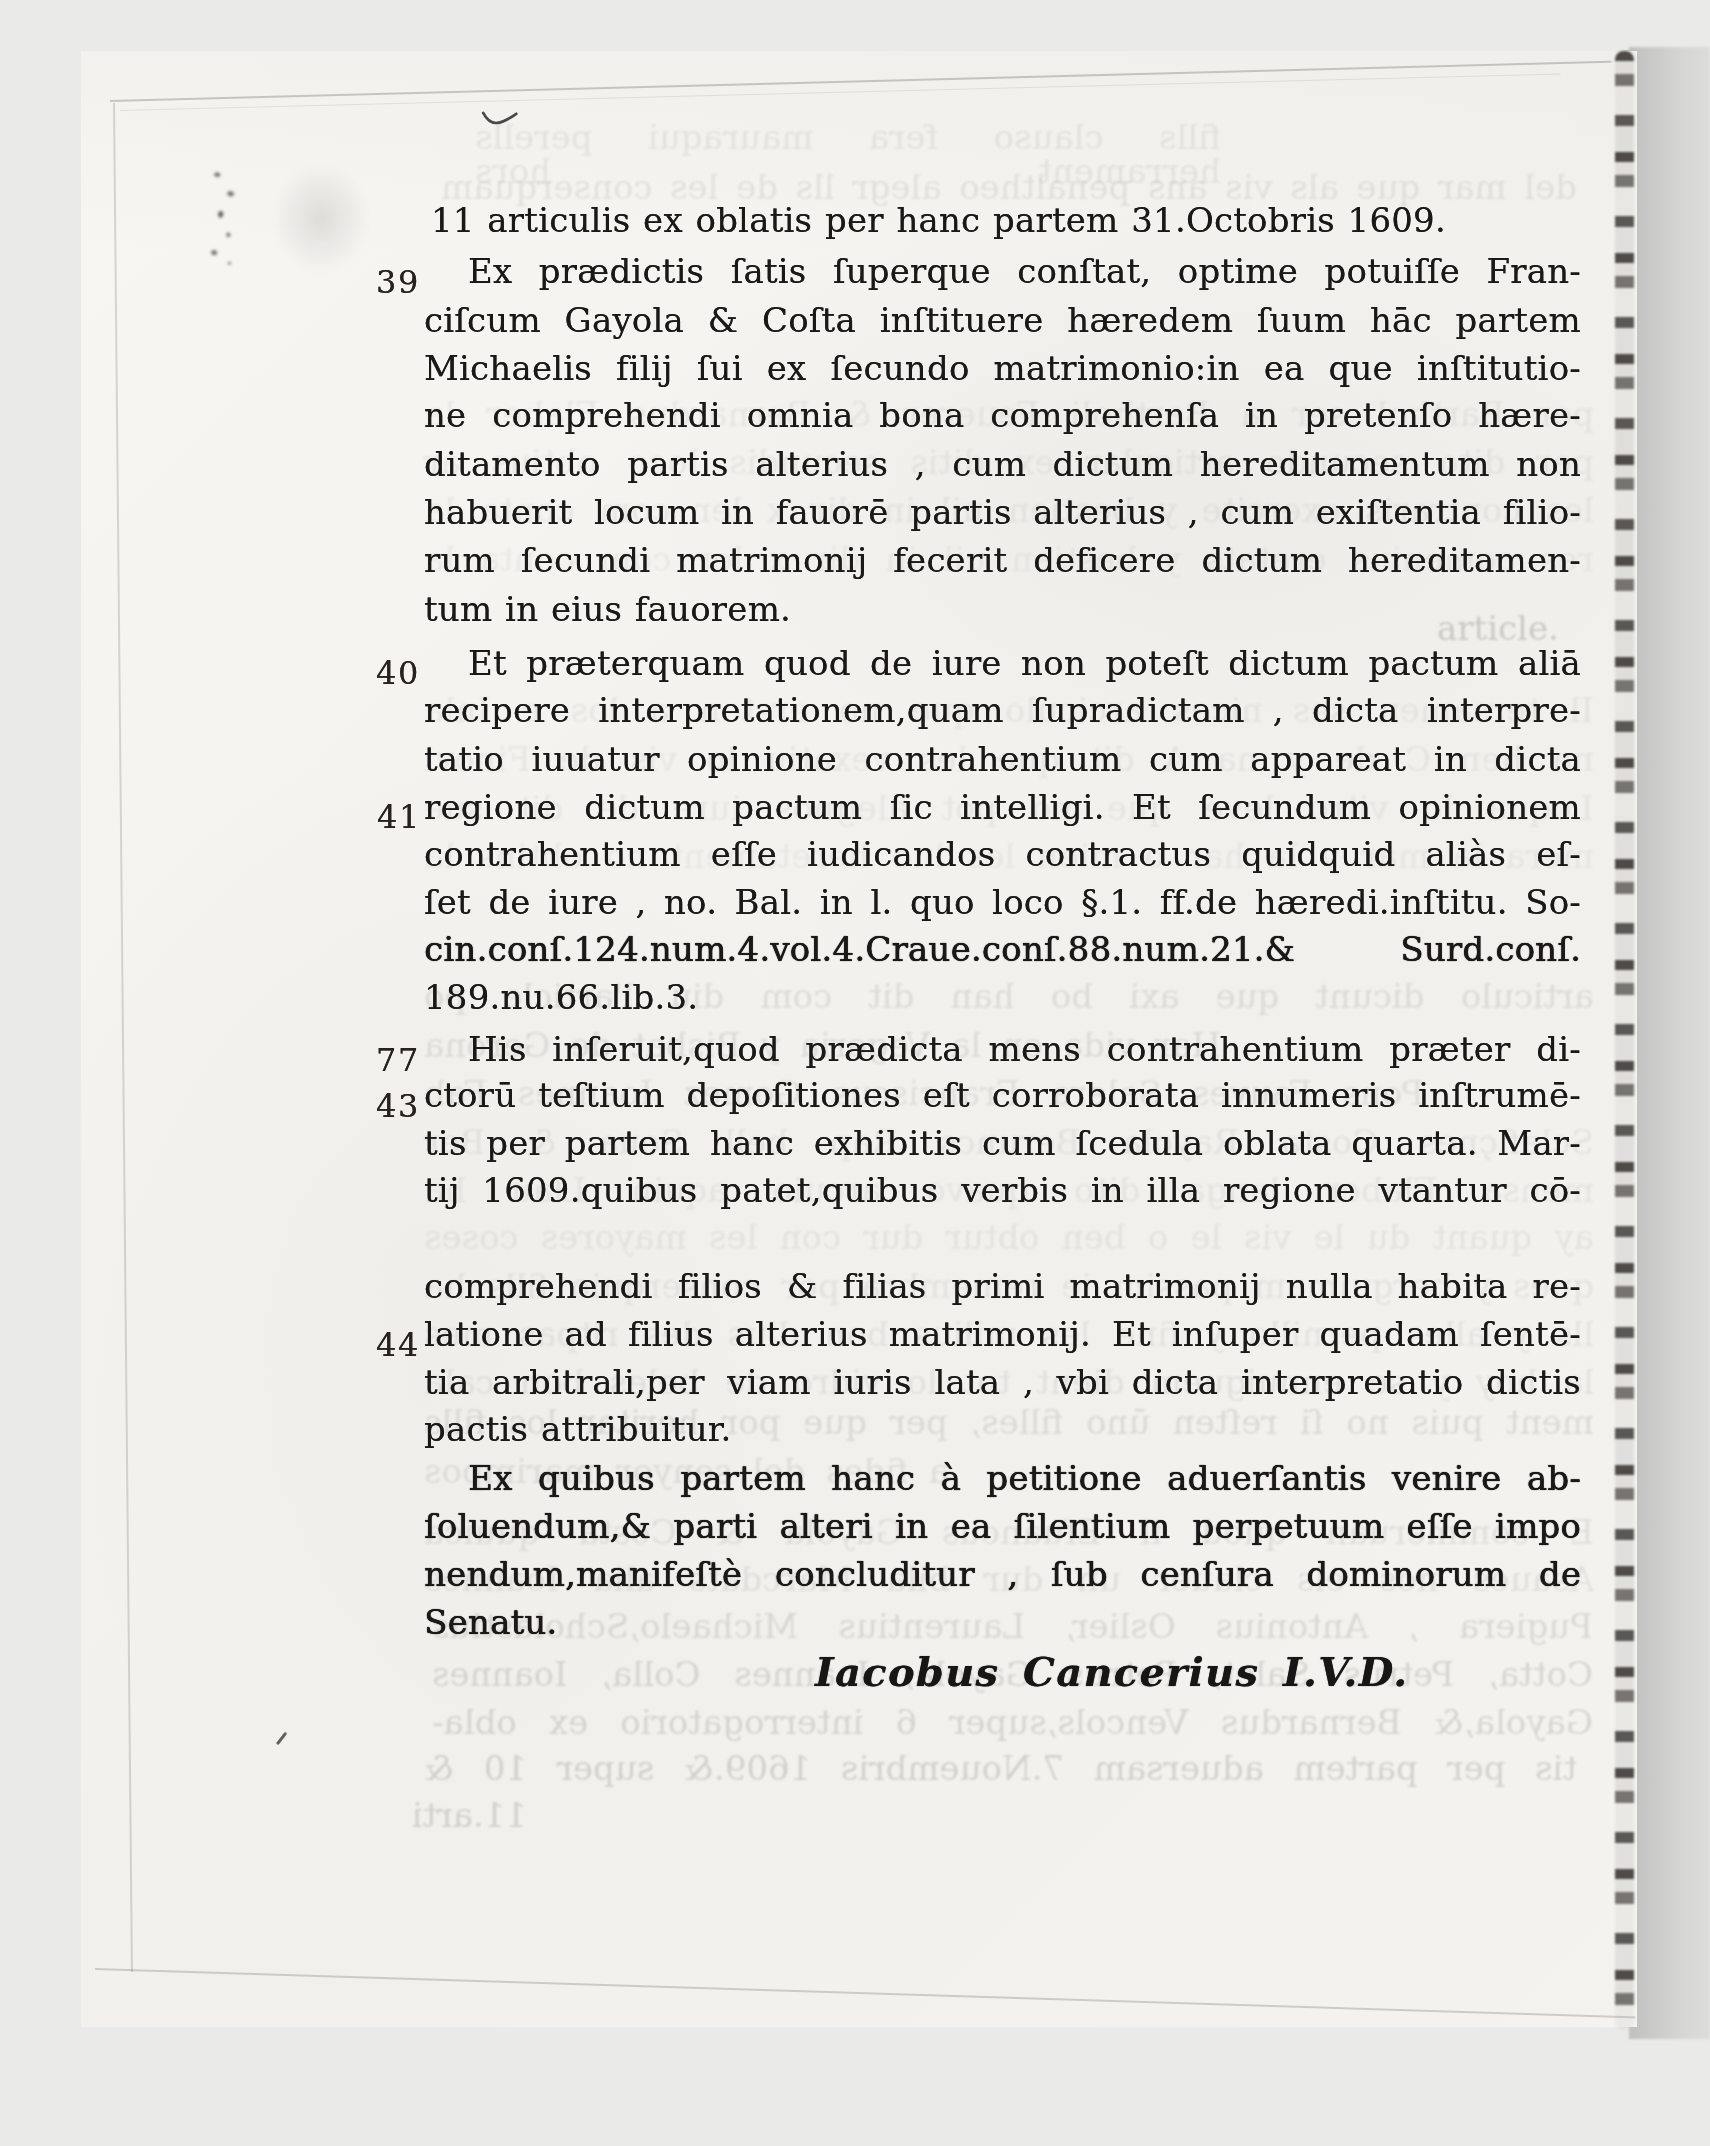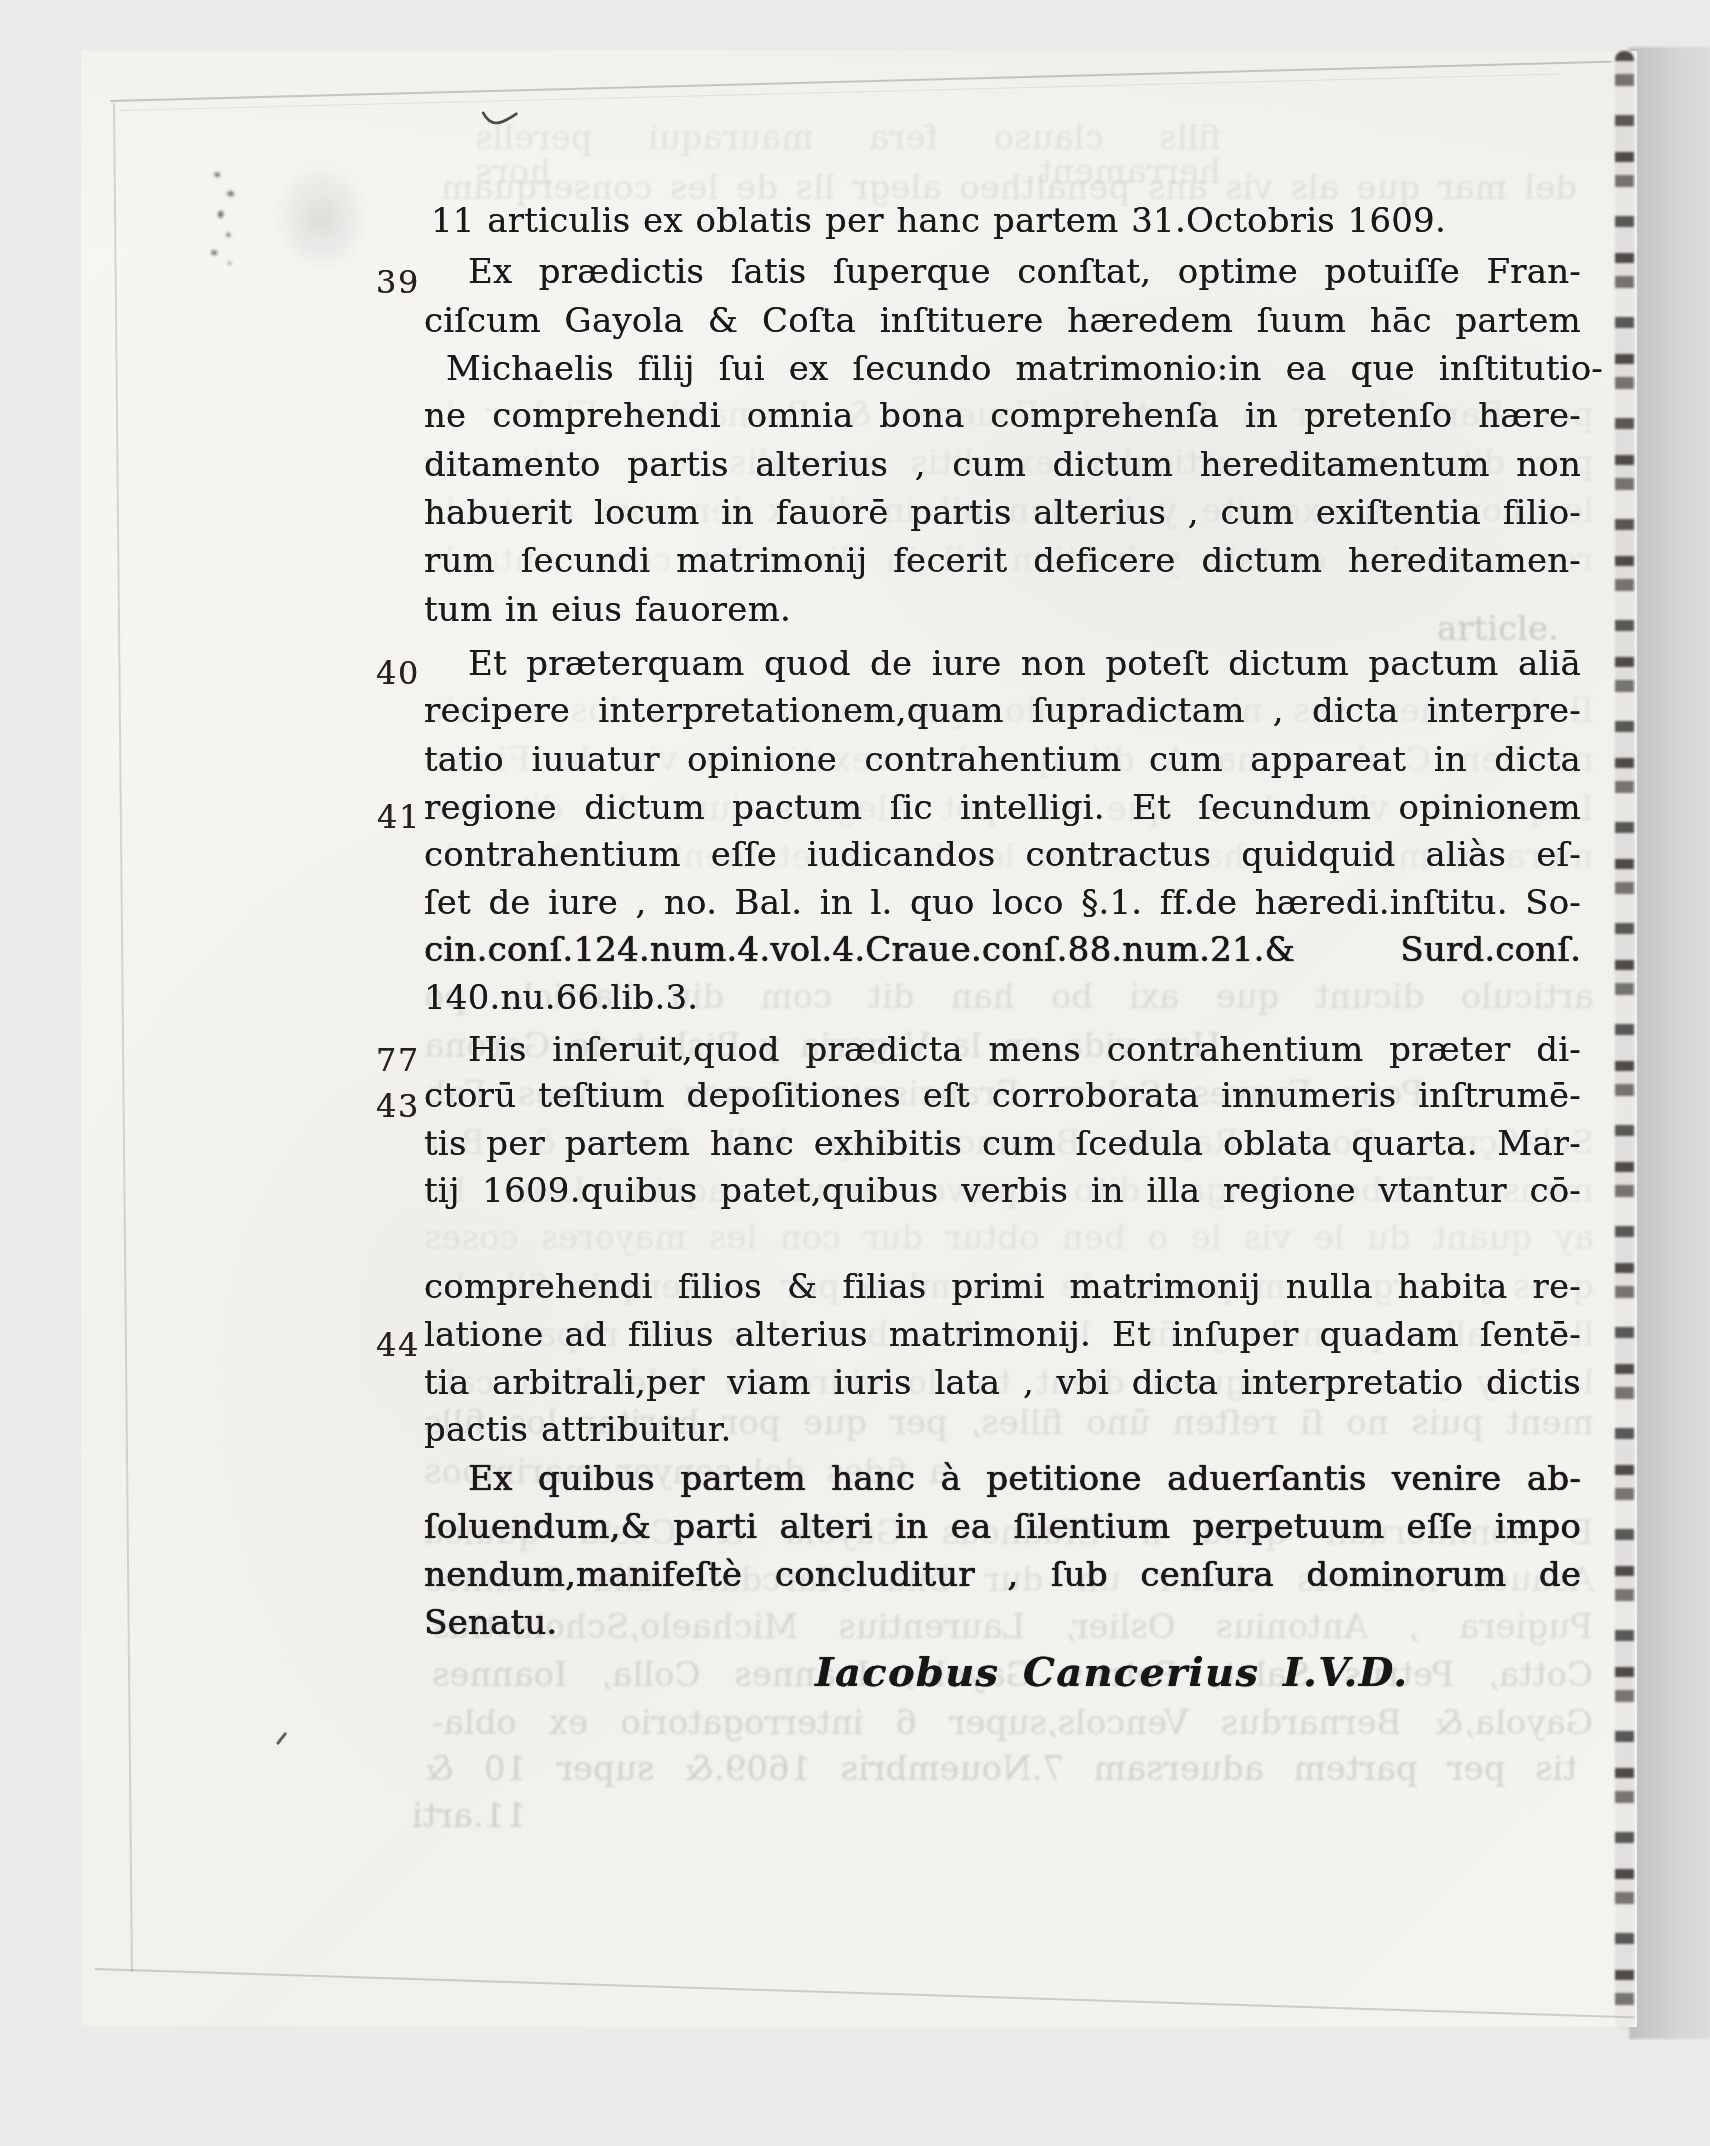--- a/index.html
+++ b/index.html
@@ -99,34 +99,34 @@
       <div class="ghost" style="top: 1609px; left: 432px; width: 1161px; opacity: 0.14;">Pugiera , Antonius Oslier, Laurentius Michaelo,Scholastius</div>
       <div class="ghost" style="top: 1657px; left: 432px; width: 1161px; opacity: 0.16;">Cotta, Petrus Salet, Petrus Gayola, Ioannes Colla, Ioannes</div>
       <div class="ghost" style="top: 1705px; left: 432px; width: 1161px; opacity: 0.16;">Gayola,&amp; Bernardus Vencols,super 6 interrogatorio ex obla-</div>
       <div class="ghost" style="top: 1751px; left: 424px; width: 1153px; opacity: 0.18;">tis per partem aduersam 7.Nouembris 1609.&amp; super 10 &amp;</div>
       <div class="ghost" style="top: 1798px; left: 383px; width: 144px; opacity: 0.18;">11.arti</div>
     </div>
   <div class="text-block">
       <div class="line short" style="top: 203px; left: 431px;">11 articulis ex oblatis per hanc partem 31.Octobris 1609.</div>
       <div class="line indent" style="top: 254px;">Ex prædictis ſatis ſuperque conſtat, optime potuiſſe Fran-</div>
       <div class="line" style="top: 303px;">ciſcum Gayola &amp; Coſta inſtituere hæredem ſuum hāc partem</div>
-      <div class="line" style="top: 351px; margin-left: 22px;">Michaelis filij ſui ex ſecundo matrimonio:in ea que inſtitutio-</div>
+      <div class="line" style="top: 351px;">Michaelis filij ſui ex ſecundo matrimonio:in ea que inſtitutio-</div>
       <div class="line" style="top: 398px;">ne comprehendi omnia bona comprehenſa in pretenſo hære-</div>
       <div class="line" style="top: 447px;">ditamento partis alterius , cum dictum hereditamentum non</div>
       <div class="line" style="top: 495px;">habuerit locum in fauorē partis alterius , cum exiſtentia filio-</div>
       <div class="line" style="top: 543px;">rum ſecundi matrimonij fecerit deficere dictum hereditamen-</div>
       <div class="line short" style="top: 592px;">tum in eius fauorem.</div>
       <div class="line indent" style="top: 646px;">Et præterquam quod de iure non poteſt dictum pactum aliā</div>
       <div class="line" style="top: 693px;">recipere interpretationem,quam ſupradictam , dicta interpre-</div>
       <div class="line" style="top: 742px;">tatio iuuatur opinione contrahentium cum appareat in dicta</div>
       <div class="line" style="top: 790px;">regione dictum pactum ſic intelligi. Et ſecundum opinionem</div>
       <div class="line" style="top: 837px;">contrahentium eſſe iudicandos contractus quidquid aliàs eſ-</div>
       <div class="line" style="top: 885px;">ſet de iure , no. Bal. in l. quo loco §.1. ff.de hæredi.inſtitu. So-</div>
       <div class="line heavy" style="top: 932px;">cin.conſ.124.num.4.vol.4.Craue.conſ.88.num.21.&amp; Surd.conſ.</div>
-      <div class="line short" style="top: 980px;">140.nu.66.lib.3.</div>
+      <div class="line short" style="top: 980px;">189.nu.66.lib.3.</div>
       <div class="line indent" style="top: 1032px;">His inſeruit,quod prædicta mens contrahentium præter di-</div>
       <div class="line" style="top: 1078px;">ctorū teſtium depoſitiones eſt corroborata innumeris inſtrumē-</div>
       <div class="line" style="top: 1126px;">tis per partem hanc exhibitis cum ſcedula oblata quarta. Mar-</div>
       <div class="line" style="top: 1173px;">tij 1609.quibus patet,quibus verbis in illa regione vtantur cō-</div>
       <div class="line" style="top: 1269px;">comprehendi filios &amp; filias primi matrimonij nulla habita re-</div>
       <div class="line" style="top: 1317px;">latione ad filius alterius matrimonij. Et inſuper quadam ſentē-</div>
       <div class="line" style="top: 1365px;">tia arbitrali,per viam iuris lata , vbi dicta interpretatio dictis</div>
       <div class="line short" style="top: 1412px;">pactis attribuitur.</div>
       <div class="line indent heavy" style="top: 1461px;">Ex quibus partem hanc à petitione aduerſantis venire ab-</div>
       <div class="line heavy" style="top: 1509px;">ſoluendum,&amp; parti alteri in ea ſilentium perpetuum eſſe impo</div>

